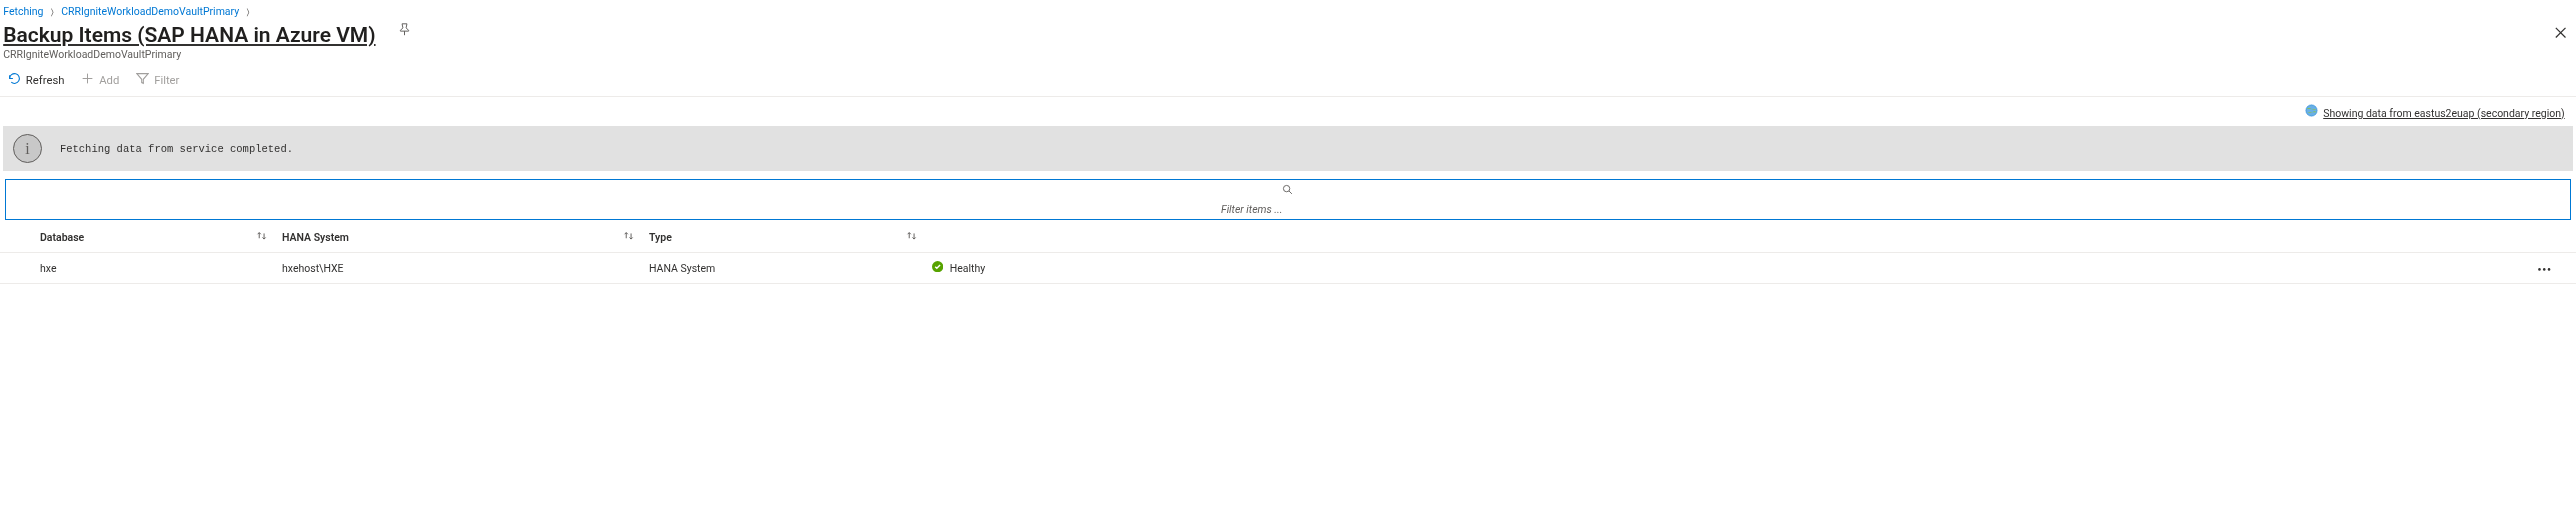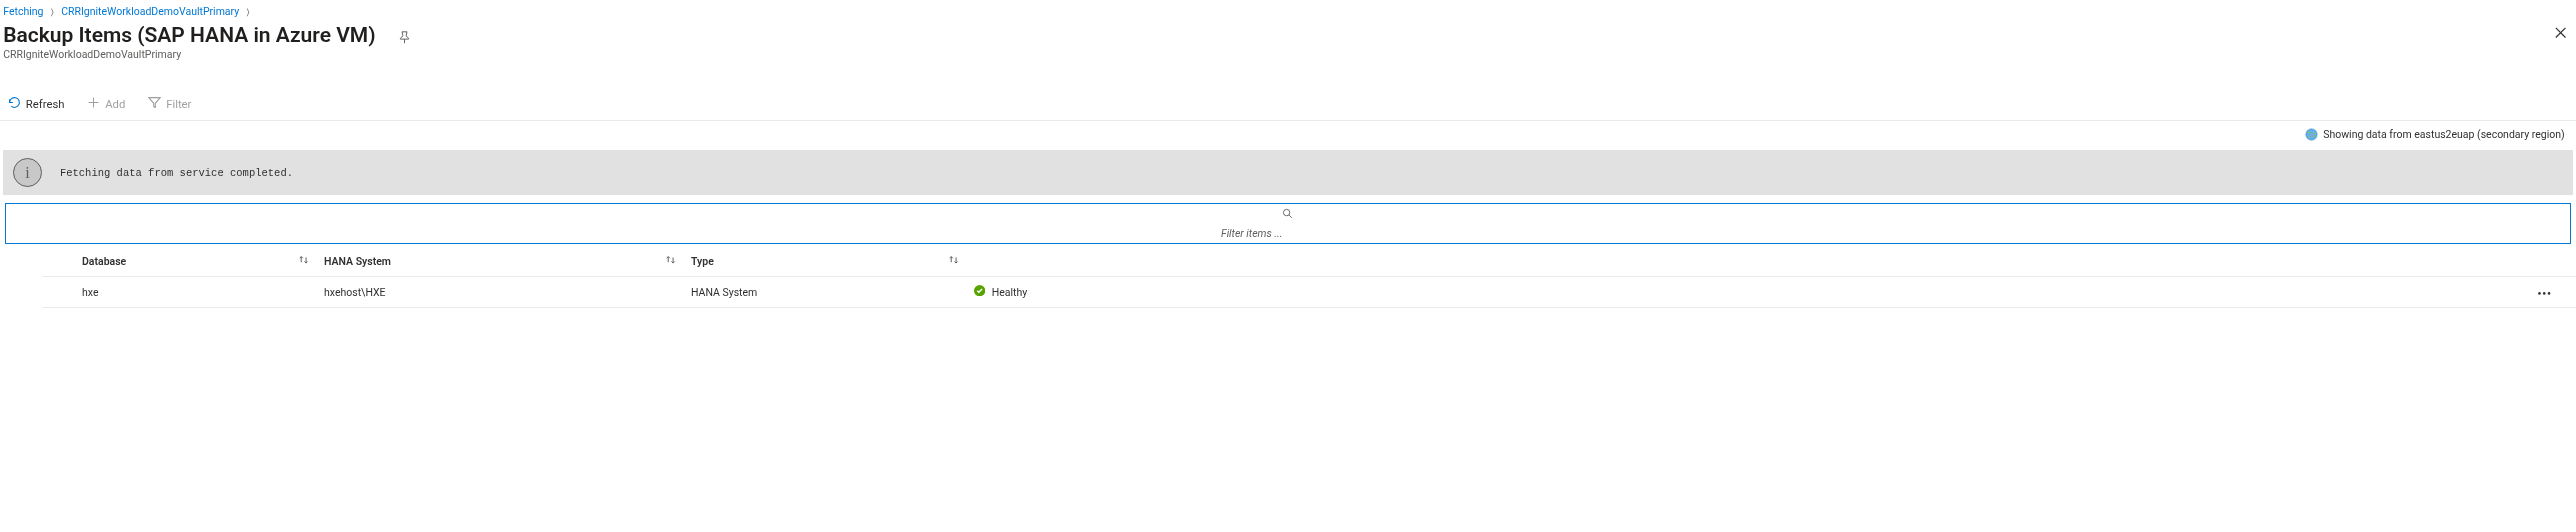--- a/index.html
+++ b/index.html
@@ -28,22 +28,23 @@
       font-size: 9px;
     }
     .header-row {
       display: flex;
       align-items: center;
       justify-content: space-between;
       padding: 3.2px 4.8px 0 3.2px;
     }
     .title-group {
       display: flex;
-      align-items: flex-end;
+      align-items: flex-start;
       gap: 22px;
+      text-decoration: underline;
     }
     .page-title {
       font-size: 21px;
       font-weight: 600;
       color: #201f1e;
     }
     .pin-icon svg {
       width: 13px;
       height: 13px;
       color: #605e5c;
@@ -59,49 +60,49 @@
       cursor: pointer;
     }
     .subtitle {
       padding: 1.6px 3.2px 8px 3.2px;
       font-size: 10.5px;
       color: #605e5c;
     }
     .toolbar {
       display: flex;
       align-items: center;
-      gap: 23px;
+      gap: 17px;
       padding: 3.2px 4.8px 8px 8px;
       font-size: 11.3px;
-      margin-top: 24px;
     }
     .toolbar-item {
       display: flex;
       align-items: center;
       gap: 4.8px;
       cursor: pointer;
       color: #323130;
     }
     .toolbar-item.disabled {
       color: #a19f9d;
       cursor: default;
     }
     .toolbar-item svg {
       width: 13px;
       height: 13px;
     }
     .refresh-icon svg { color: #0078d4; }
     .region-bar {
       display: flex;
       justify-content: flex-end;
-      align-items: flex-start;
+      align-items: flex-end;
       padding: 6.5px 11.3px;
       font-size: 10.5px;
       gap: 4.8px;
       border-top: 0.8px solid #edebe9;
+      text-decoration: underline;
     }
     .globe-icon svg { width: 13px; height: 13px; }
     .info-bar {
       display: flex;
       align-items: center;
       background: #e1e1e1;
       padding: 8px 9.7px;
       gap: 18px;
       margin: 0 3.2px;
     }
@@ -148,21 +149,20 @@
       font-family: inherit;
       color: #323130;
     }
     .filter-input::placeholder {
       color: #605e5c;
       font-style: italic;
     }
     .table {
       width: 100%;
       margin-top: 3.2px;
-      padding-left: 42px;
     }
     .table-header, .table-row {
       display: flex;
       align-items: center;
       padding: 8px 11.3px 8px 40px;
       border-bottom: 0.8px solid #edebe9;
     }
     .table-header {
       font-weight: 600;
       font-size: 10.5px;

